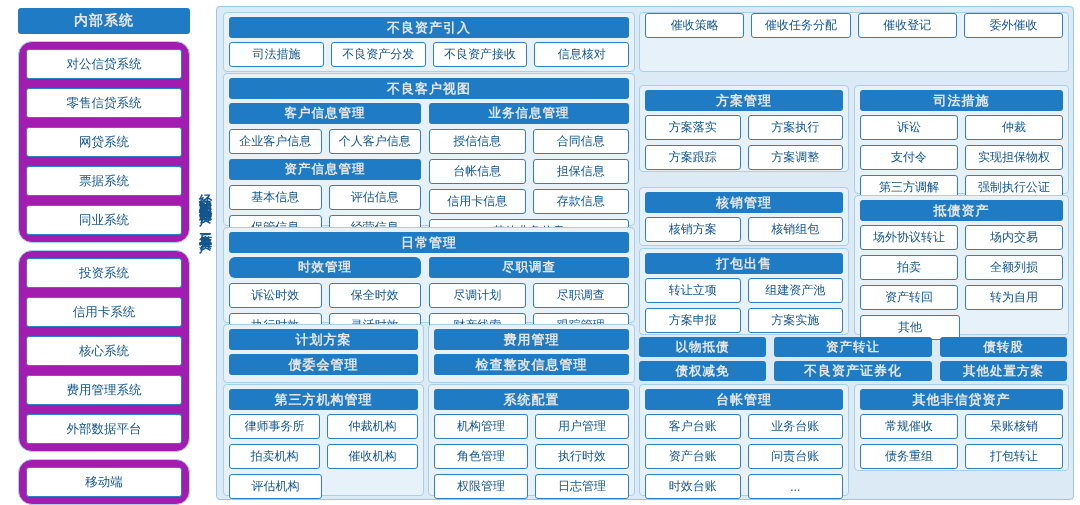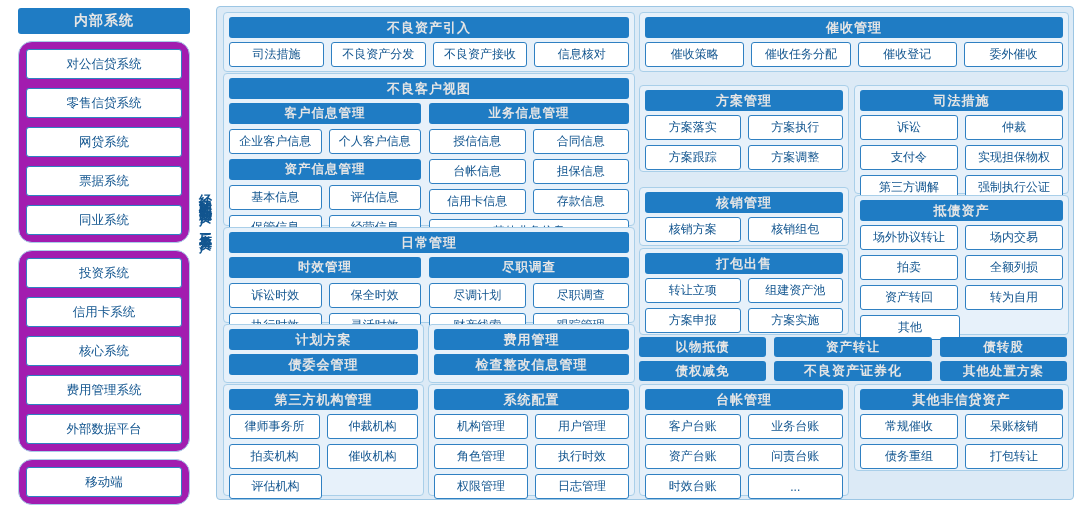--- a/index.html
+++ b/index.html
@@ -142,21 +142,21 @@
         </div>
         <div class="row" style="margin:0;">
           <div class="cell">其他业务信息</div>
         </div>
       </div>
     </div>
 
     <div class="grp" style="left:6px;top:220px;width:410px;height:94px;">
       <div class="hdr">日常管理</div>
       <div style="position:absolute;left:5px;top:29px;width:192px;">
-        <div class="hdr subhdr" style="margin:0 0 5px 0;">时效管理</div>
+        <div class="hdr subhdr" style="margin:0 0 5px 0;border-radius:6px;">时效管理</div>
         <div class="row" style="margin:0 0 5px 0;">
           <div class="cell">诉讼时效</div>
           <div class="cell">保全时效</div>
         </div>
         <div class="row" style="margin:0;">
           <div class="cell">执行时效</div>
           <div class="cell">灵活时效</div>
         </div>
       </div>
       <div style="position:absolute;left:205px;top:29px;width:200px;">
@@ -206,21 +206,20 @@
         <div class="cell">角色管理</div>
         <div class="cell">执行时效</div>
       </div>
       <div class="row">
         <div class="cell">权限管理</div>
         <div class="cell">日志管理</div>
       </div>
     </div>
 
     <div class="grp" style="left:422px;top:5px;width:428px;height:58px;">
-      <div class="hdr">催收管理</div>
       <div class="row">
         <div class="cell">催收策略</div>
         <div class="cell">催收任务分配</div>
         <div class="cell">催收登记</div>
         <div class="cell">委外催收</div>
       </div>
     </div>
 
     <div class="grp" style="left:422px;top:78px;width:208px;height:85px;">
       <div class="hdr">方案管理</div>

